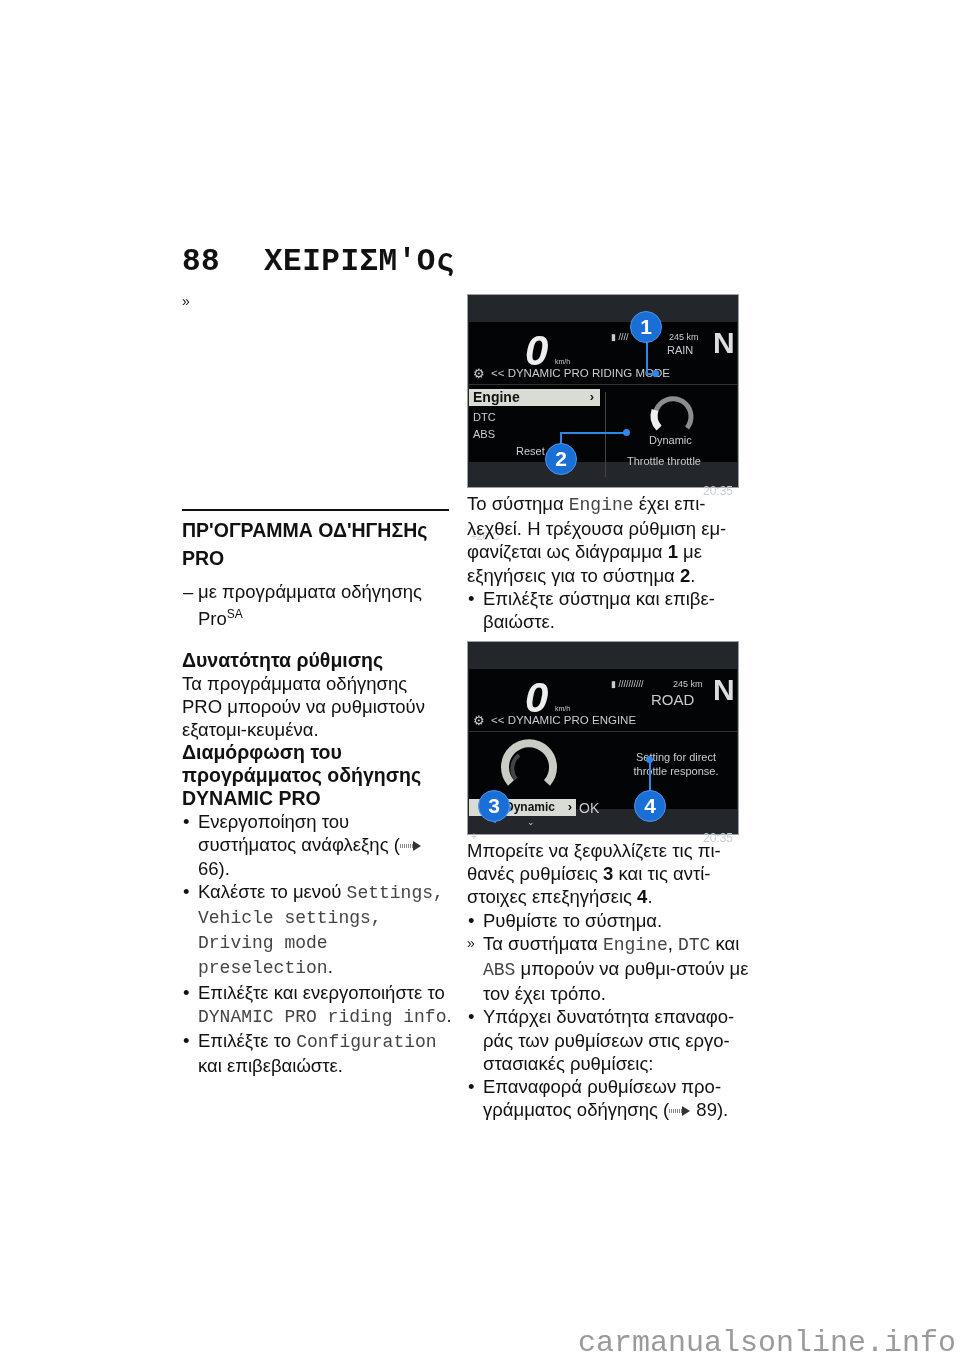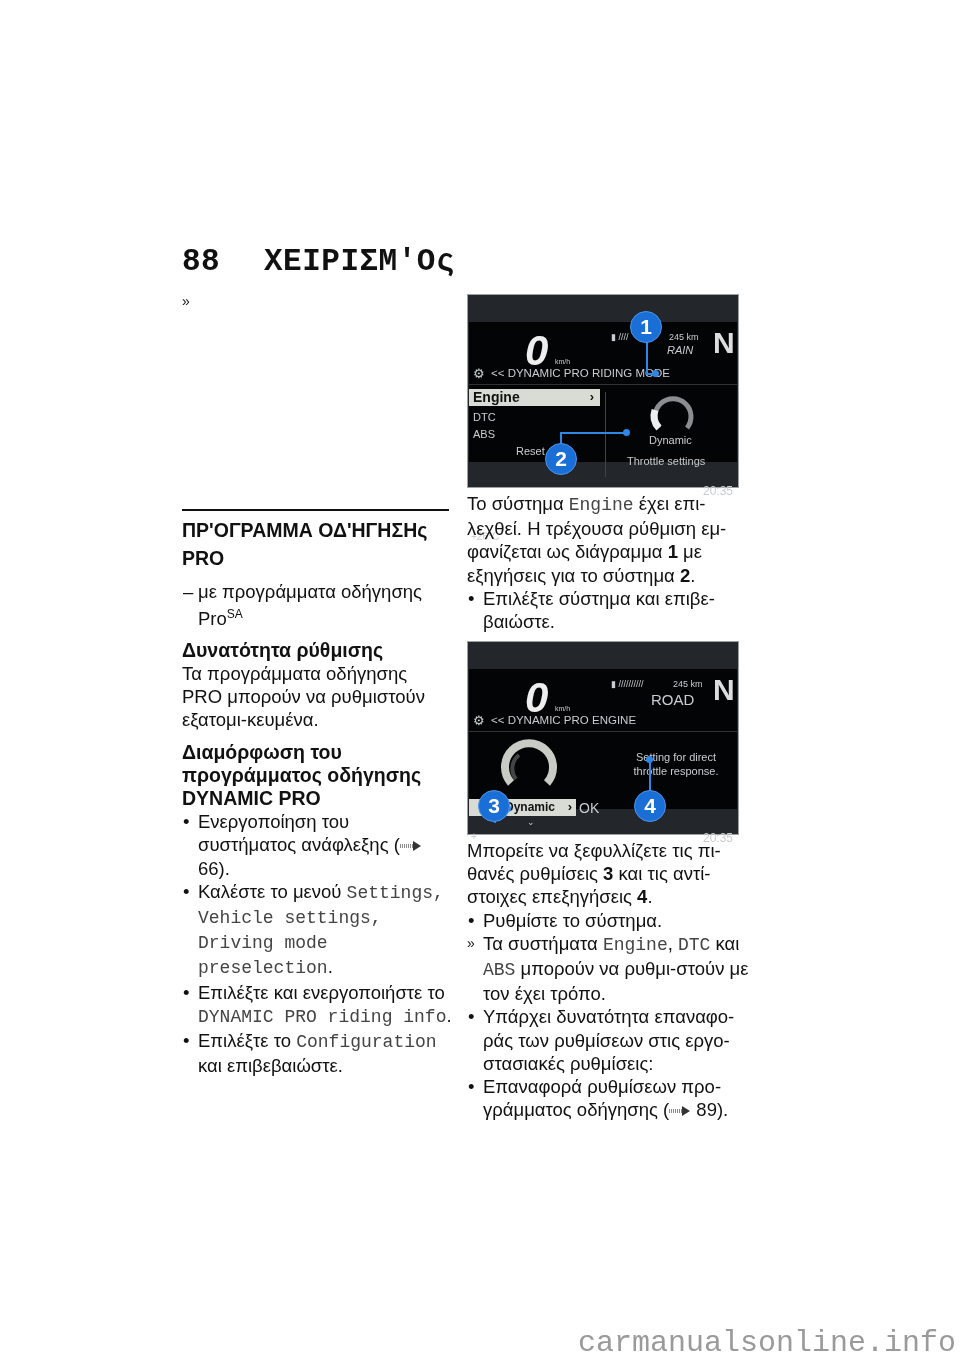--- a/index.html
+++ b/index.html
@@ -46,23 +46,23 @@
 </div>
 
 <div class="abs rule"></div>
 
 <div class="col" style="left:182px;top:516px;width:270px;">
   <div class="h2">ΠΡ'ΟΓΡΑΜΜΑ ΟΔ'ΗΓΗΣΗς PRO</div>
   <div class="ind" style="margin-top:8px;">
     <span class="bul">–</span>
     <span>με προγράμματα οδήγησης Pro</span><sup>SA</sup>
   </div>
-  <div class="h3" style="margin-top:8px;">Δυνατότητα ρύθμισης</div>
+  <div class="h3" style="margin-top:18px;">Δυνατότητα ρύθμισης</div>
   <p>Τα προγράμματα οδήγησης PRO μπορούν να ρυθμιστούν εξατομι-κευμένα.</p>
-  <div class="h3" style="margin-top:10px;">Διαμόρφωση του προγράμματος οδήγησης DYNAMIC PRO</div>
+  <div class="h3" style="">Διαμόρφωση του προγράμματος οδήγησης DYNAMIC PRO</div>
 
   <div class="ind">
     <span class="bul">•</span>
     <span>Ενεργοποίηση του συστήματος ανάφλεξης (</span><span class="ref"></span> <span>66</span><span>).</span>
   </div>
   <div class="ind">
     <span class="bul">•</span>
     <span>Καλέστε το μενού </span><span class="mono">Settings, Vehicle settings, Driving mode preselection</span><span>.</span>
   </div>
   <div class="ind">
@@ -74,39 +74,39 @@
     <span>Επιλέξτε το </span><span class="mono">Configuration</span><span> και επιβεβαιώστε.</span>
   </div>
 </div>
 
 <div class="screen" style="left:467px;top:294px;width:270px;height:192px;">
   <div class="scr-inner">
     <div class="speed" style="left:56px;top:8px;">0</div>
     <div class="unit" style="left:86px;top:36px;">km/h</div>
     <div class="stxt" style="left:142px;top:10px;font-size:9px;">▮ ////</div>
     <div class="stxt" style="left:200px;top:10px;font-size:9px;">245 km</div>
-    <div class="stxt" style="left:198px;top:22px;font-size:11px;font-style:italic;">RAIN</div>
+    <div class="stxt" style="left:198px;top:22px;font-size:11px;">RAIN</div>
     <div class="stxt" style="left:244px;top:4px;font-size:30px;font-weight:bold;color:#ddd;">N</div>
     <div class="stxt" style="left:4px;top:44px;font-size:13px;">⚙</div>
     <div class="stxt" style="left:22px;top:45px;font-size:11.5px;">&lt;&lt; DYNAMIC PRO RIDING MODE</div>
     <div style="position:absolute;left:0;right:0;top:62px;height:1px;background:#333;"></div>
     <div class="menu-sel" style="left:0;top:67px;width:131px;height:17px;">
       <span style="position:absolute;left:4px;top:0;font-size:14px;">Engine</span>
       <span style="position:absolute;right:6px;top:0;font-size:13px;">›</span>
     </div>
     <div class="stxt" style="left:4px;top:89px;">DTC</div>
     <div class="stxt" style="left:4px;top:106px;">ABS</div>
     <div class="stxt" style="left:4px;top:123px;padding-left:43px;">Reset</div>
     <div style="position:absolute;left:136px;top:70px;width:1px;height:85px;background:#444;"></div>
     <svg style="position:absolute;left:178px;top:70px;" width="50" height="42" viewBox="0 0 50 42">
       <path d="M12 36 A18 18 0 1 1 40 36" fill="none" stroke="#8a8e90" stroke-width="5"></path>
       <path d="M12 36 A18 18 0 0 1 8 18" fill="none" stroke="#eee" stroke-width="7"></path>
     </svg>
     <div class="stxt" style="left:180px;top:112px;">Dynamic</div>
-    <div class="stxt" style="left:158px;top:133px;">Throttle settings</div>
+    <div class="stxt" style="left:158px;top:133px;">Throttle throttle</div>
     <div class="stxt" style="left:2px;top:165px;font-size:10px;margin-top:44px;">+26°C</div>
     <div class="stxt" style="left:234px;top:162px;font-size:12px;">20:35</div>
   </div>
 
   <div class="line-b" style="left:178px;top:44px;width:2px;height:36px;"></div>
   <div class="line-b" style="left:178px;top:78px;width:10px;height:2px;"></div>
   <div class="dot" style="left:184px;top:75px;"></div>
   <div class="line-b" style="left:92px;top:137px;width:68px;height:2px;"></div>
   <div class="line-b" style="left:92px;top:137px;width:2px;height:22px;"></div>
   <div class="dot" style="left:155px;top:134px;"></div>

